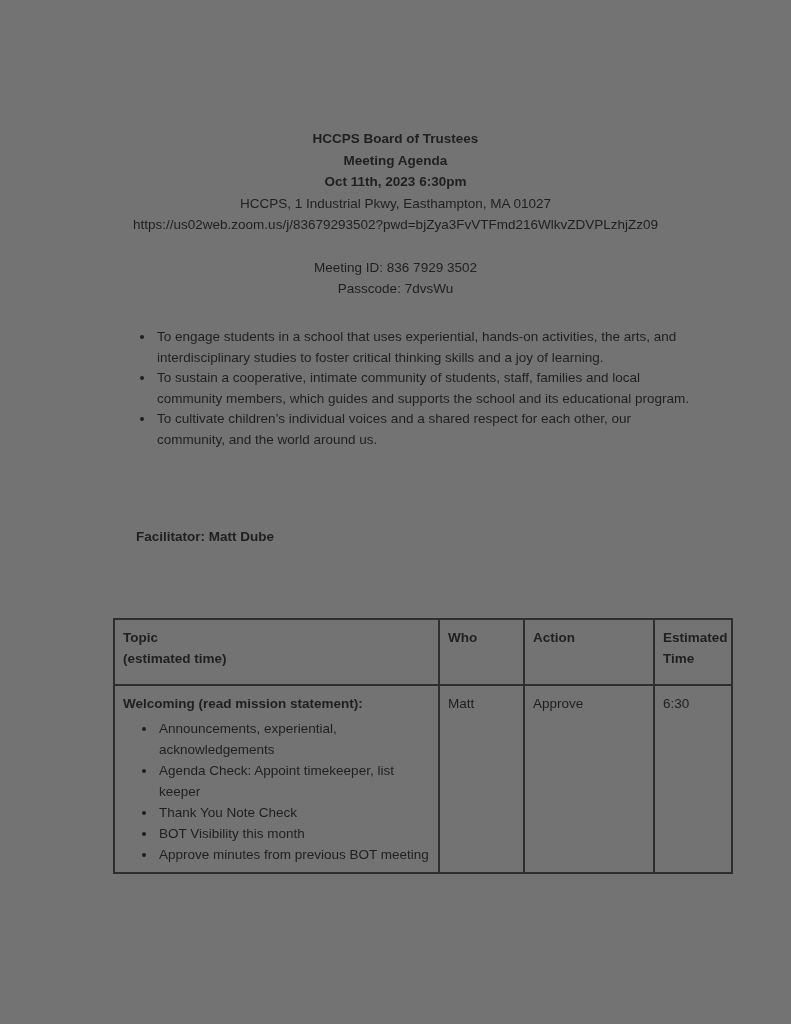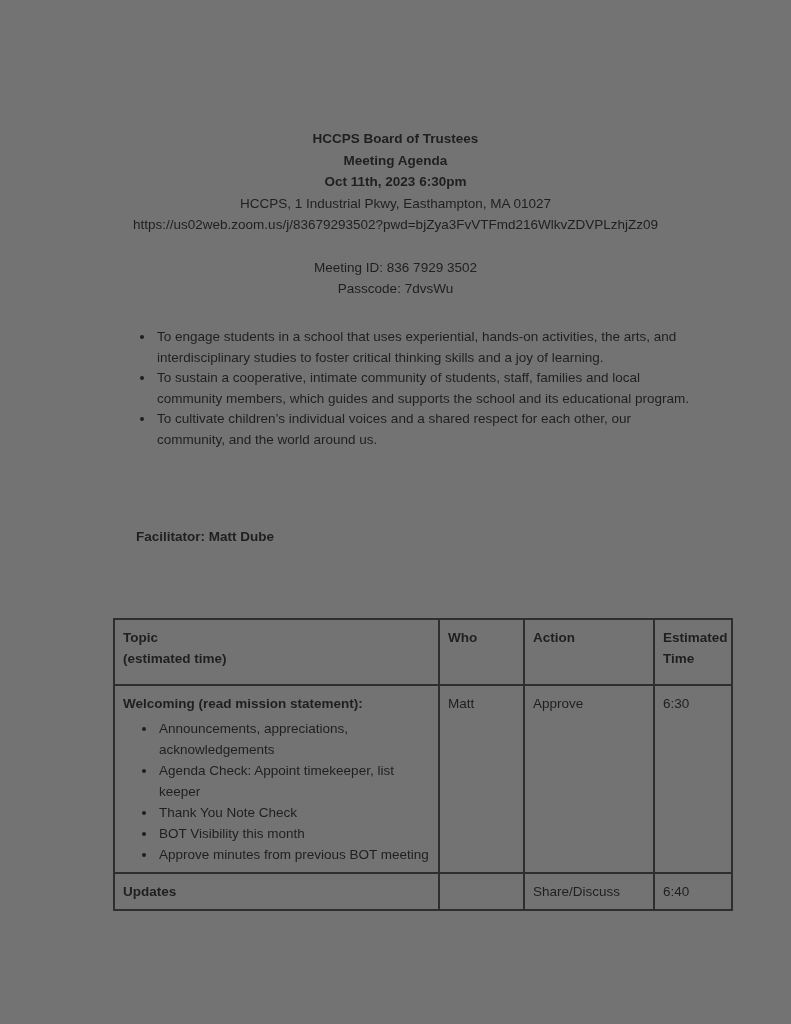--- a/index.html
+++ b/index.html
@@ -128,36 +128,30 @@
 (estimated time)</th>
           <th>Who</th>
           <th>Action</th>
           <th>Estimated Time</th>
         </tr>
 
         <tr class="row-main">
           <td>
             <div class="topic-title">Welcoming (read mission statement):</div>
             <ul>
-              <li>Announcements, appreciations, acknowledgements</li>
+              <li>Announcements, experiential, acknowledgements</li>
               <li>Agenda Check: Appoint timekeeper, list keeper</li>
               <li>Thank You Note Check</li>
               <li>BOT Visibility this month</li>
               <li>Approve minutes from previous BOT meeting</li>
             </ul>
           </td>
           <td>Matt</td>
           <td class="action-bottom">Approve</td>
           <td>6:30</td>
         </tr>
 
 
-        <tr class="row-small">
-          <td class="topic-title">Updates</td>
-          <td></td>
-          <td>Share/Discuss</td>
-          <td>6:40</td>
-        </tr>
       </tbody>
     </table>
   </div>
 
 </div>
 
 </body></html>

